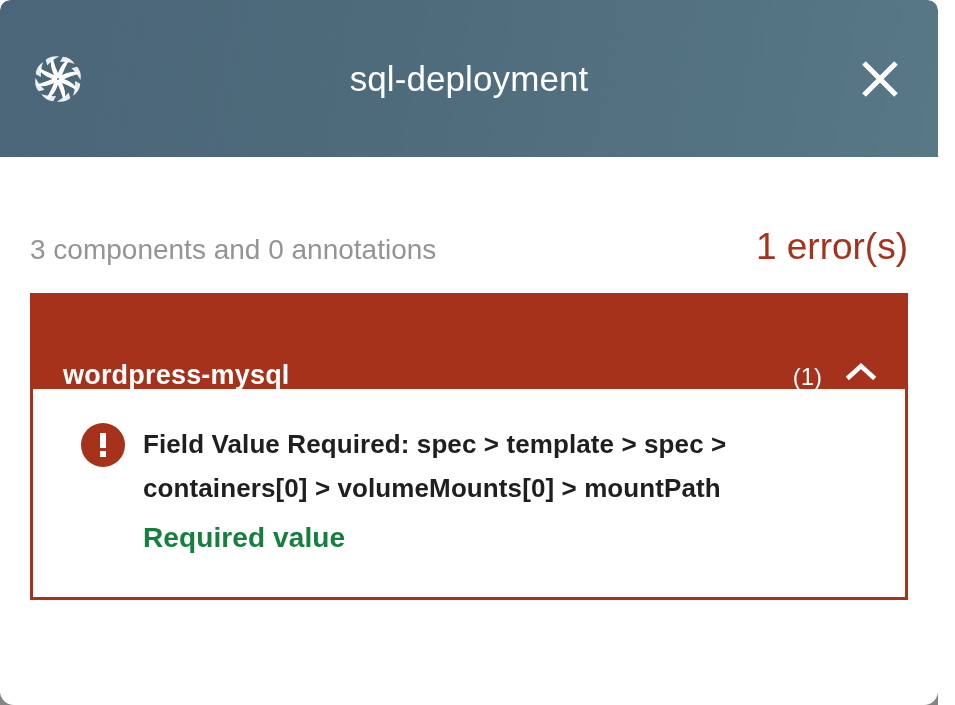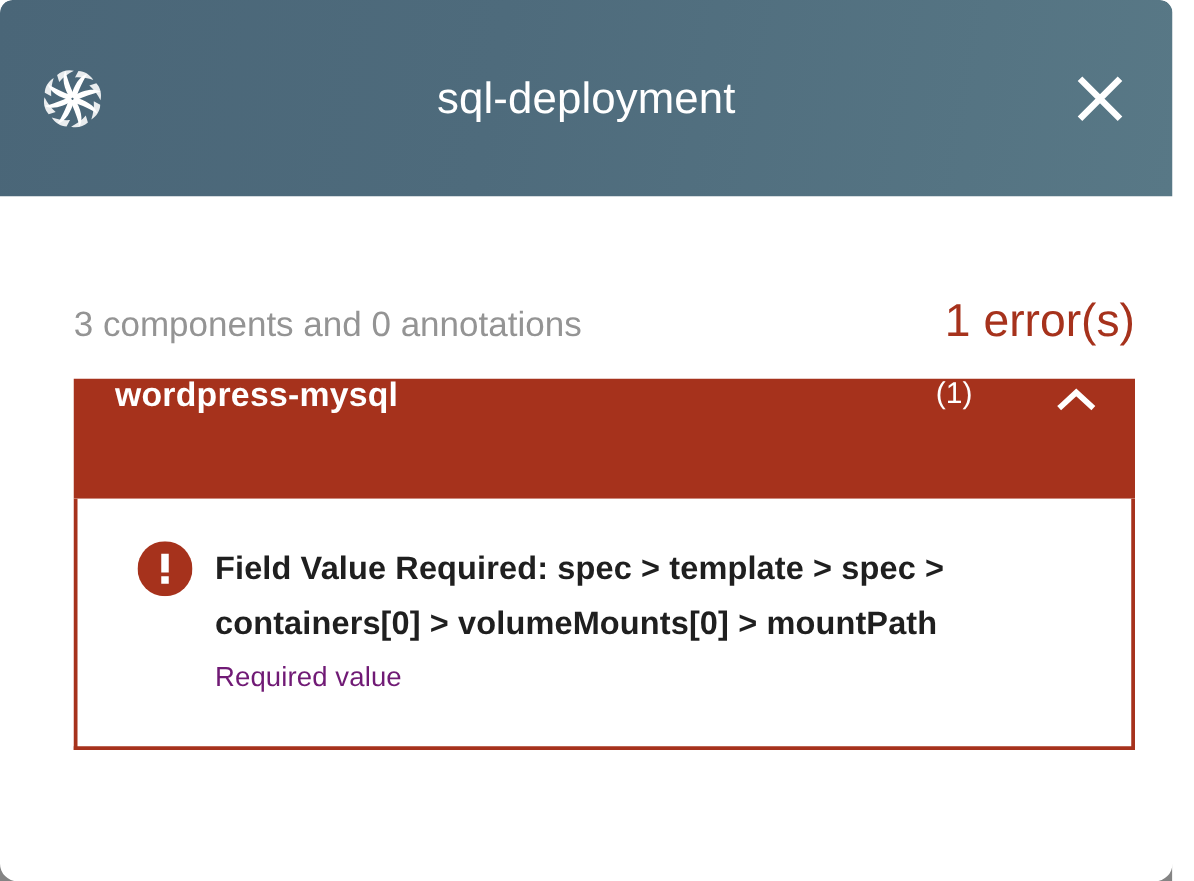--- a/index.html
+++ b/index.html
@@ -67,24 +67,23 @@
     justify-content: center;
     cursor: pointer;
     background: none;
     border: none;
     padding: 0;
   }
   .close-btn svg { display: block; }
 
   
   .modal-body {
-    padding: 10px 30px;
+    padding: 0 30px;
     box-sizing: border-box;
     background: #ffffff;
-    margin-left: 29px;
   }
 
   .summary-row {
     display: flex;
     align-items: baseline;
     justify-content: space-between;
     padding-top: 71px;
     padding-bottom: 0;
     height: 44px;
     box-sizing: content-box;
@@ -108,26 +107,25 @@
 
   
   .error-group {
     margin-top: 21px;
   }
 
   .group-header {
     background: #a6321c;
     height: 96px;
     display: flex;
-    align-items: flex-start;
+    align-items: flex-end;
     padding: 0 30px 0 33px;
     box-sizing: border-box;
     cursor: pointer;
     user-select: none;
-    gap: 44px;
   }
 
   .group-title {
     color: #ffffff;
     font-size: 27px;
     font-weight: 700;
     letter-spacing: 0.2px;
     flex: 1 1 auto;
     line-height: 1;
   }
@@ -181,23 +179,23 @@
   .error-title {
     color: #1f1f1f;
     font-size: 26px;
     font-weight: 700;
     line-height: 1.68;
     letter-spacing: 0.1px;
     max-width: 620px;
   }
 
   .error-detail {
-    color: #701a75;
-    font-size: 22px;
-    font-weight: 400;
+    color: #15803d;
+    font-size: 28px;
+    font-weight: 700;
     line-height: 1.68;
     margin-top: 4px;
     letter-spacing: 0.1px;
   }
 
   
   .corner-shadow {
     position: absolute;
     bottom: 0;
     width: 26px;

